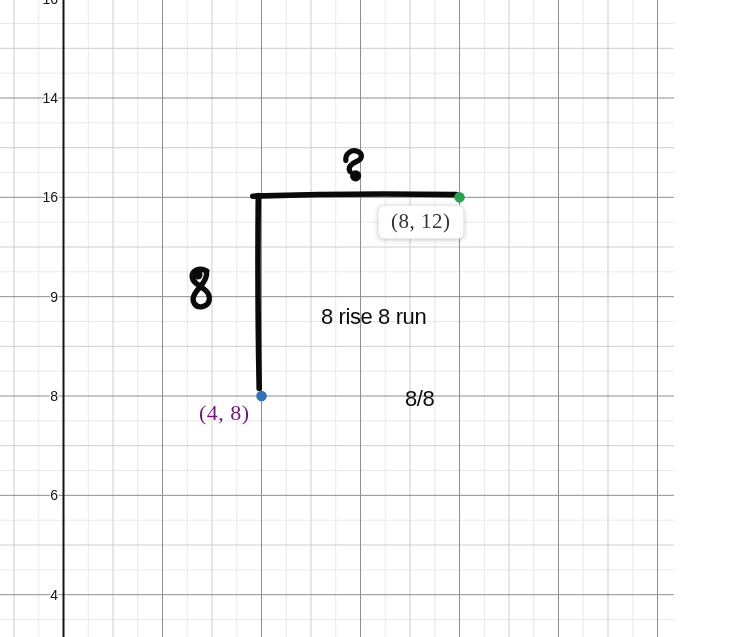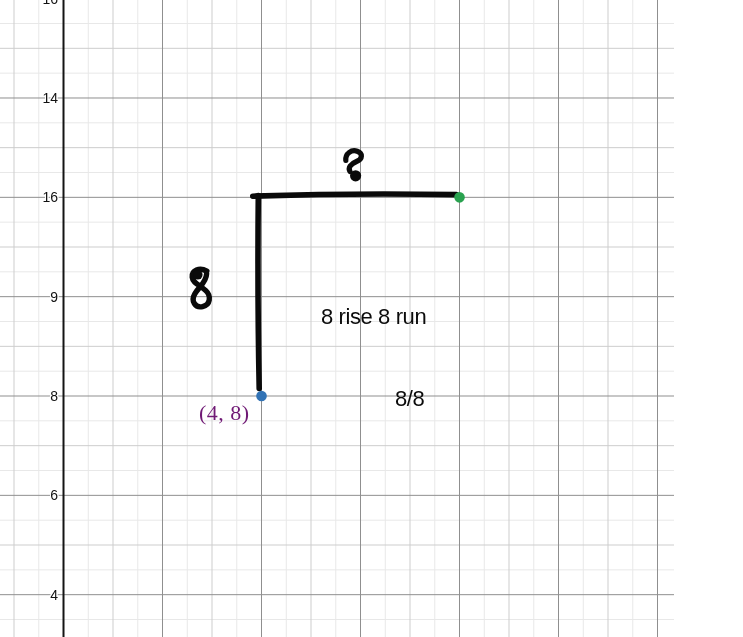--- a/index.html
+++ b/index.html
@@ -43,21 +43,21 @@
     letter-spacing:0.5px;
     color:#333333;
   }
   .note-text{
     position:absolute;
     font-size:22px;
     letter-spacing:-0.4px;
     color:#0b0b0b;
   }
   #note-rise-run{left:321px;top:304px;text-align:right;}
-  #note-slope-frac{left:395px;top:386px;}
+  #note-slope-frac{left:405px;top:386px;}
 </style>
 </head>
 <body>
 
 <div id="stage">
   <svg id="plot-svg" width="743" height="637">
       <g>
         <line x1="38.75876082611592" y1="0" x2="38.75876082611592" y2="637" stroke="#e8e8e8" stroke-width="1"></line>
         <line x1="88.25909393737508" y1="0" x2="88.25909393737508" y2="637" stroke="#e8e8e8" stroke-width="1"></line>
         <line x1="137.75942704863425" y1="0" x2="137.75942704863425" y2="637" stroke="#e8e8e8" stroke-width="1"></line>
@@ -136,17 +136,18 @@
       <div class="axis-num" style="left: 0px; top: 88.9962px;">14</div>
       <div class="axis-num" style="left: 0px; top: 188.333px;">16</div>
       <div class="axis-num" style="left: 0px; top: 287.671px;">9</div>
       <div class="axis-num" style="left: 0px; top: 387.008px;">8</div>
       <div class="axis-num" style="left: 0px; top: 486.345px;">6</div>
       <div class="axis-num" style="left: 0px; top: 585.682px;">4</div>
     </div>
 
   <div class="pt-label-blue">(4, 8)</div>
 
+  <div class="pt-label-box">(8, 12)</div>
 
   <div class="note-text" id="note-rise-run">8 rise 8 run</div>
 
   <div class="note-text" id="note-slope-frac">8/8</div>
 </div>
 
 </body></html>

